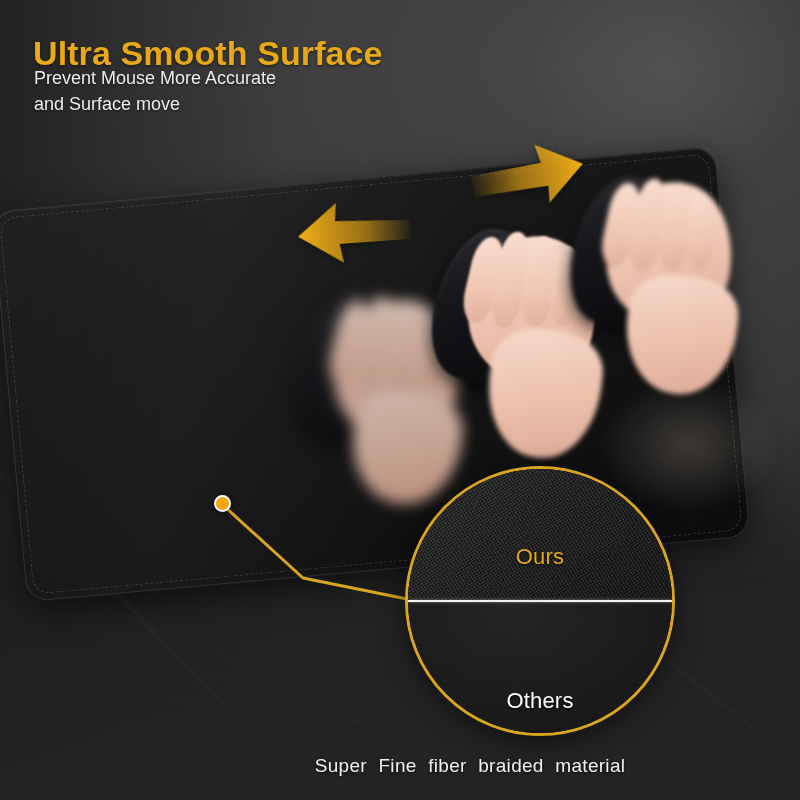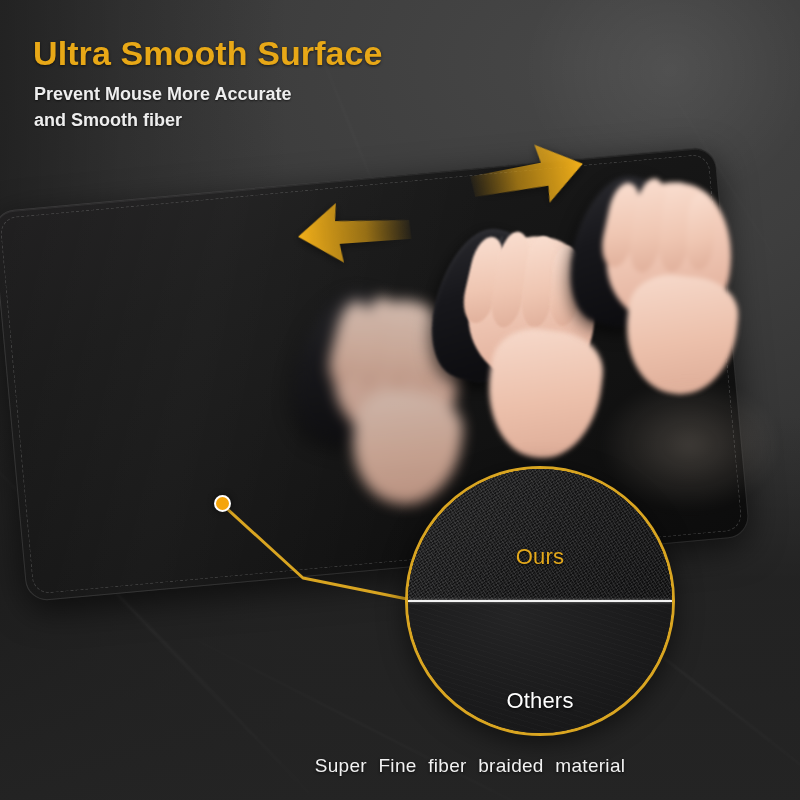--- a/index.html
+++ b/index.html
@@ -151,22 +151,22 @@
   .zc-ours{top:28.5%;color:#E3A81C;text-shadow:0 1px 3px rgba(0,0,0,.85);}
   .zc-others{top:83%;color:#ffffff;text-shadow:0 1px 3px rgba(0,0,0,.85);}
 
   
   .headline{
     position:absolute;left:33px;top:34px;
     font-size:34px;font-weight:700;color:#E8A817;letter-spacing:.1px;
     text-shadow:0 1px 3px rgba(0,0,0,.6);
   }
   .subline{
-    position:absolute;left:34px;top:82px;
-    font-size:18px;font-weight:700;color:#eeeeee;line-height:1.42;
+    position:absolute;left:34px;top:66px;
+    font-size:18px;font-weight:400;color:#eeeeee;line-height:1.42;
     text-shadow:0 1px 2px rgba(0,0,0,.6);
   }
   .caption{
     position:absolute;left:0;top:755px;width:100%;
     padding-left:60px;box-sizing:border-box;
     font-size:19px;color:#f2f2f2;word-spacing:6px;letter-spacing:.3px;
     text-align:center;text-shadow:0 1px 3px rgba(0,0,0,.7);margin-left:40px;
   }
 </style>
 </head>
@@ -275,17 +275,17 @@
     <div class="zc-divider"></div>
     <div class="zc-label zc-ours">Ours</div>
     <div class="zc-label zc-others">Others</div>
   </div>
 
   <div class="glow-hand"></div>
 
   <div class="headline">Ultra Smooth Surface</div>
   <div class="subline">
     <div>Prevent Mouse More Accurate</div>
-    <div>and Smooth fiber</div>
+    <div>and Surface move</div>
   </div>
   <div class="caption">Super Fine fiber braided material</div>
 
 </div>
 
 </body></html>

